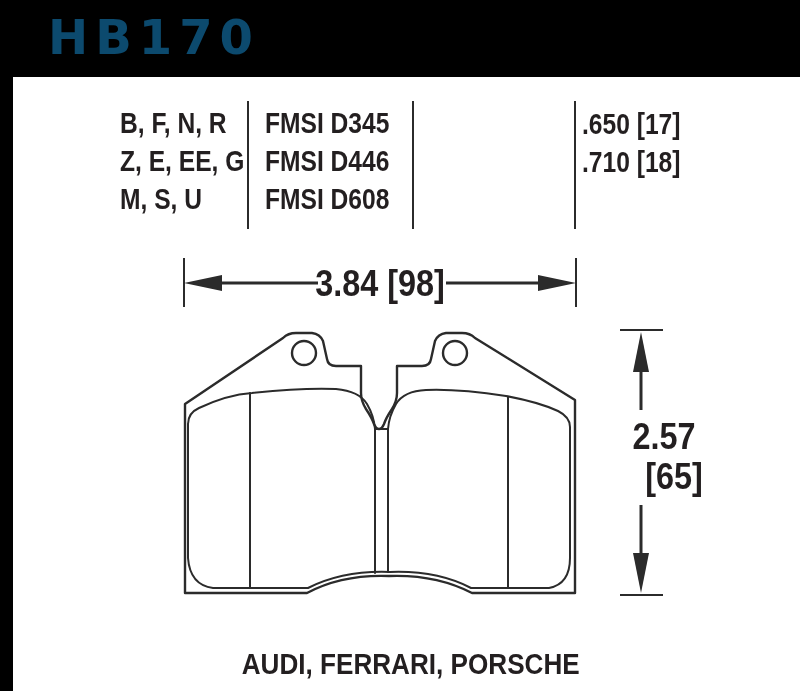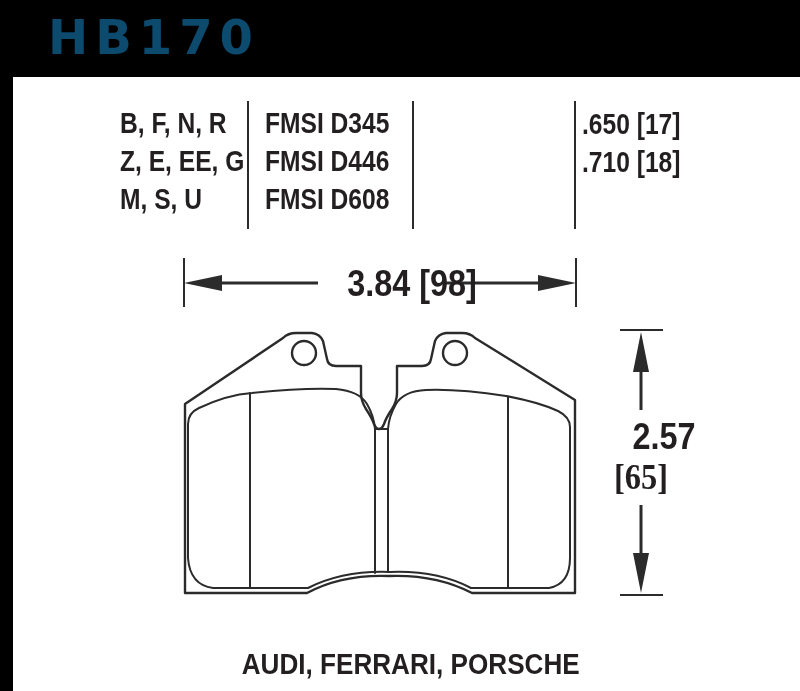--- a/index.html
+++ b/index.html
@@ -14,23 +14,23 @@
   
   .tcol{top:104px;line-height:38px;font-size:30px;font-weight:bold;
         transform:scaleX(.82);transform-origin:0 0;white-space:nowrap;}
   .tcol div{height:38px;}
   .col-compounds{left:120px;}
   .col-fmsi{left:265px;}
   .col-thickness{left:582px;top:105px;}
   
   .dimlabel{font-weight:bold;font-size:36px;line-height:40px;text-align:center;white-space:nowrap;}
   .sxc{display:inline-block;transform:scaleX(.9);transform-origin:50% 50%;}
-  .dim-w{left:183px;top:264px;width:394px;padding-left:32px;}
+  .dim-w{left:183px;top:264px;width:394px;}
   .dim-h-in{left:614px;top:417px;width:100px;}
-  .dim-h-mm{left:591px;top:457px;width:100px;font-family:Liberation Serif, serif;}
+  .dim-h-mm{left:624px;top:457px;width:100px;}
   
   .apps{left:20px;top:647px;width:782px;text-align:center;font-size:29px;
         font-weight:bold;line-height:34px;}
   svg{position:absolute;left:0;top:0;pointer-events:none;}
   .ln{stroke:#2b2b2b;fill:none;}
 </style>
 </head>
 <body>
 
 <div class="abs header-band"></div>

